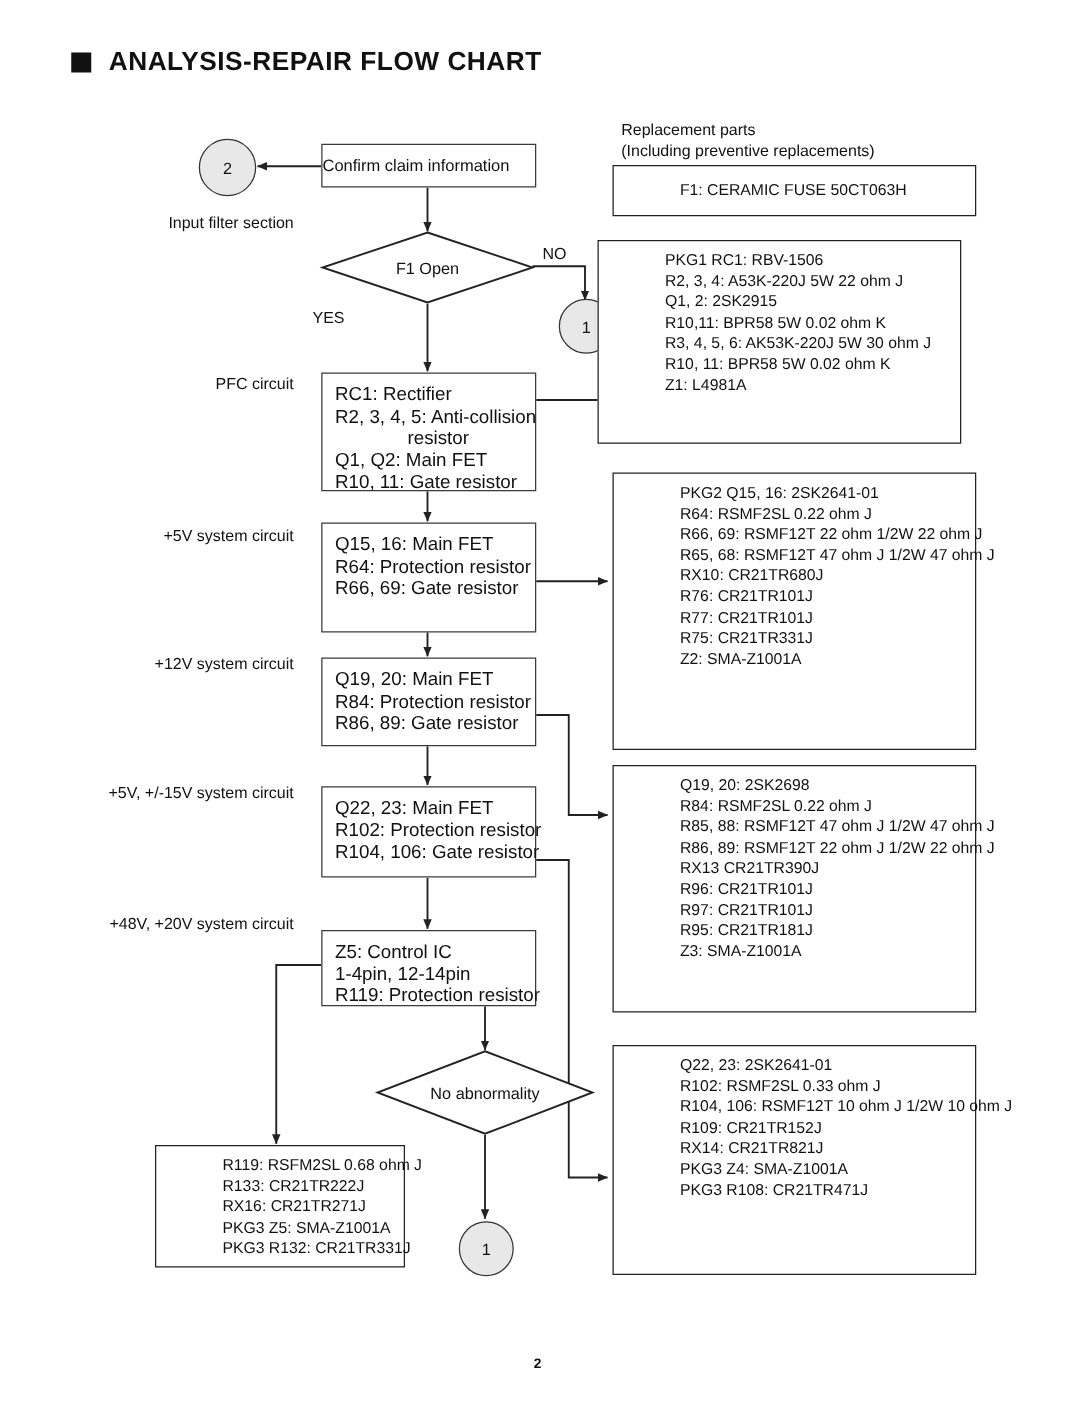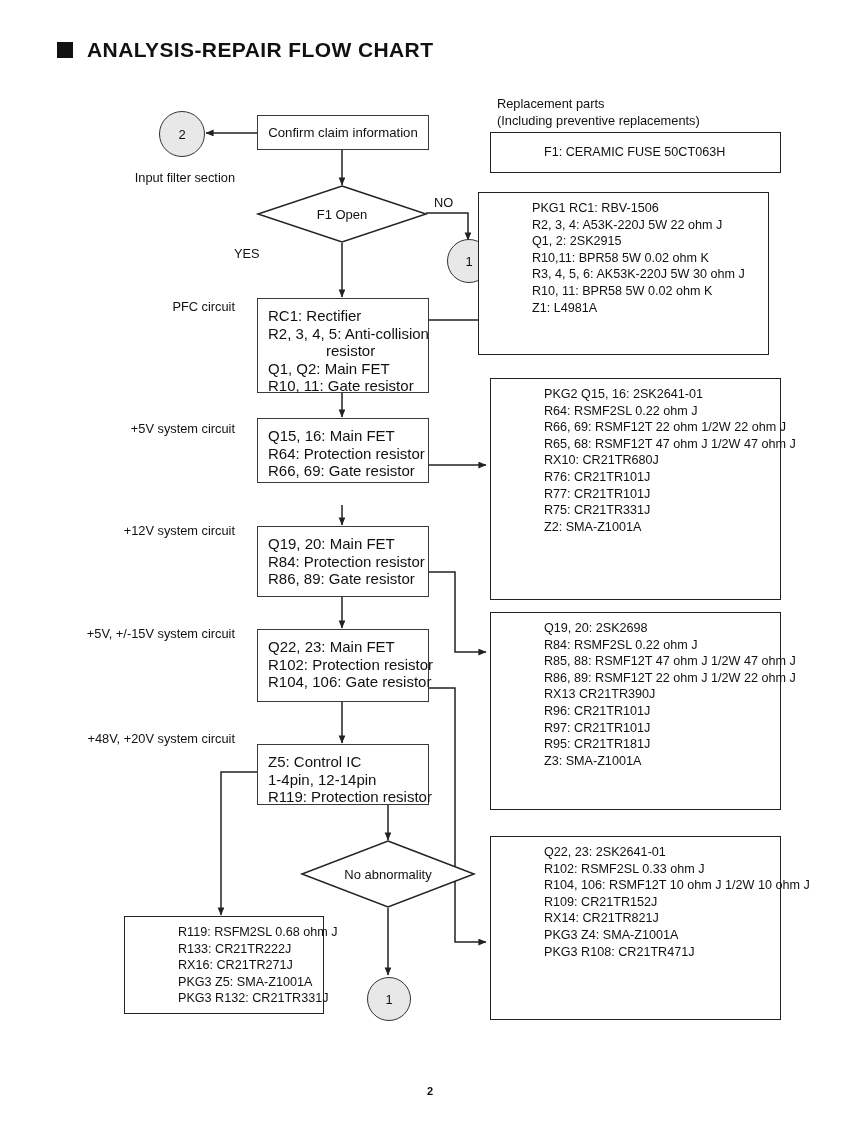--- a/index.html
+++ b/index.html
@@ -19,21 +19,21 @@
   
   .box{position:absolute;border:1.4px solid #222;background:#fff;box-sizing:border-box;padding-left:44px;}
   .box .lines{padding:7px 9px;font-size:12.6px;line-height:16.6px;}
   .box .lines div{white-space:nowrap;}
   .indent{padding-left:58px;}
 
   .proc{position:absolute;border:1.4px solid #3a3a3a;background:#fff;box-sizing:border-box;}
   .proc .lines{padding:8px 10px;font-size:15px;line-height:17.5px;}
   .proc .lines div{white-space:nowrap;}
 
-  .centerbox{display:flex;align-items:center;justify-content:center;font-size:13.2px;}
+  .centerbox{display:flex;align-items:center;justify-content:flex-start;font-size:13.2px;}
 
   
   .diamond{position:absolute;}
   .diamond .label{
     position:absolute;left:0;top:0;width:100%;height:100%;
     display:flex;align-items:center;justify-content:center;
     font-size:13px;
   }
 
   
@@ -128,37 +128,37 @@
   <div class="conn" style="left:159px;top:111px;width:44px;height:44px;">
     <span>2</span>
   </div>
 
   <div class="diamond" style="left:258px;top:186px;width:168px;height:56px;">
     <div class="label">
         <span>F1 Open</span>
       </div>
   </div>
   <div style="position:absolute;left:434px;top:195px;font-size:12.8px;">NO</div>
-  <div style="position:absolute;left:234px;top:246px;font-size:12.8px;">YES</div>
+  <div style="position:absolute;left:250px;top:246px;font-size:12.8px;">YES</div>
 
   <div class="conn" style="left:447px;top:239px;width:42px;height:42px;">
     <span>1</span>
   </div>
 
   <div class="proc" style="left:257px;top:298px;width:172px;height:95px;">
     <div class="lines">
       <div>RC1: Rectifier</div>
       <div>R2, 3, 4, 5: Anti-collision</div>
       <div class="indent">resistor</div>
       <div>Q1, Q2: Main FET</div>
       <div>R10, 11: Gate resistor</div>
     </div>
   </div>
 
-  <div class="proc" style="left:257px;top:418px;width:172px;height:65px;">
+  <div class="proc" style="left:257px;top:418px;width:172px;height:88px;">
     <div class="lines">
       <div>Q15, 16: Main FET</div>
       <div>R64: Protection resistor</div>
       <div>R66, 69: Gate resistor</div>
     </div>
   </div>
 
   <div class="proc" style="left:257px;top:526px;width:172px;height:71px;">
     <div class="lines">
       <div>Q19, 20: Main FET</div>

